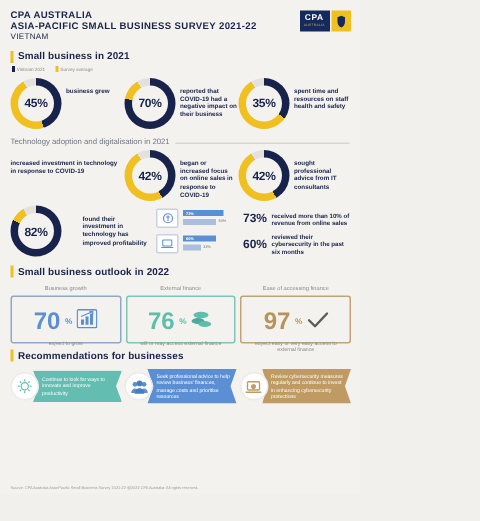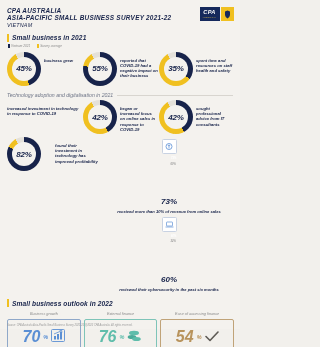--- a/index.html
+++ b/index.html
@@ -2,21 +2,21 @@
 <html><head>
 <meta charset="utf-8">
 <style>
   html,body{margin:0;padding:0;}
   body{
     width:240px;height:347px;overflow:hidden;
     background:#f2f0ec;
     font-family:"Liberation Sans",sans-serif;
     color:#1d2a4d;
   }
-  .page{position:relative;width:240px;height:329px;background:#f4f2ee;font-style:italic;}
+  .page{position:relative;width:240px;height:329px;background:#f4f2ee;}
 
   
   .header{padding:7px 6px 2px 7px;display:flex;justify-content:space-between;align-items:flex-start;}
   .htitles{line-height:1.12;}
   .h1{font-size:6.4px;font-weight:bold;letter-spacing:.25px;color:#17234a;}
   .h2{font-size:6.4px;font-weight:bold;letter-spacing:.25px;color:#17234a;}
   .h3{font-size:5.4px;color:#17234a;letter-spacing:.2px;margin-top:.5px;}
   .logo{display:flex;gap:1.5px;}
   .logo-box{width:20px;height:14px;background:#15295c;display:flex;flex-direction:column;
     align-items:center;justify-content:center;}
@@ -50,21 +50,21 @@
 
   
   .tech-head{display:flex;align-items:center;gap:4px;margin:5px 7px 1px 7px;}
   .tech-t{font-size:5.2px;color:#6e7587;line-height:1.2;white-space:nowrap;}
   .tech-rule{flex:1;height:1px;background:#d8d5cf;}
 
   
   .mixed{display:flex;padding:2px 6px 0 7px;gap:5px;}
   .bigcell{display:flex;gap:14px;width:92px;}
   .bars{flex:1;padding-top:2px;}
-  .barrow{display:flex;align-items:center;gap:3px;margin-bottom:3px;flex-direction:column;}
+  .barrow{display:flex;align-items:center;gap:3px;margin-bottom:3px;}
   .bicon{width:13px;height:11px;background:#fff;border:.6px solid #c8d2e2;border-radius:1.5px;
     display:flex;align-items:center;justify-content:center;flex:0 0 13px;}
   .bstack{flex:0 0 37px;}
   .bar{height:4px;background:#5b8fd4;margin-bottom:1.2px;position:relative;}
   .bar.avg{background:#a9bfdd;}
   .bar .btx{position:absolute;left:2px;top:.2px;font-size:2.6px;color:#fff;font-weight:bold;}
   .bar .bout{position:absolute;top:.2px;font-size:2.6px;color:#9a9a9a;font-weight:bold;}
   .bpct{font-size:8px;font-weight:bold;color:#17234a;flex:0 0 auto;}
   .btext{font-size:4.1px;line-height:1.22;color:#17234a;font-weight:bold;}
 
@@ -150,21 +150,21 @@
         </div>
         <div class="davg">47%</div>
       </div>
       <div class="dlabel">business grew</div>
     </div>
 
     <div class="dcell">
       <div class="donut-wrap">
         <div class="donut" style="background: conic-gradient(rgb(23, 35, 74) 0deg, rgb(23, 35, 74) 280.8deg, rgb(240, 192, 32) 280.8deg, rgb(240, 192, 32) 330deg, rgb(228, 225, 218) 330deg, rgb(228, 225, 218) 360deg);">
           <div class="hole">
-            <span class="dval">55%</span>
+            <span class="dval">70%</span>
           </div>
         </div>
         <div class="davg">53%</div>
       </div>
       <div class="dlabel">reported that COVID-19 had a negative impact on their business</div>
     </div>
 
     <div class="dcell">
       <div class="donut-wrap">
         <div class="donut" style="background: conic-gradient(rgb(23, 35, 74) 0deg, rgb(23, 35, 74) 126deg, rgb(240, 192, 32) 126deg, rgb(240, 192, 32) 330deg, rgb(228, 225, 218) 330deg, rgb(228, 225, 218) 360deg);">
@@ -308,21 +308,21 @@
           </span>
         </div>
         <div class="cdesc">will or may access external finance</div>
       </div>
     </div>
 
     <div class="card">
       <div class="card-cap two">Ease of accessing finance</div>
       <div class="card-box tan">
         <div class="card-row">
-          <span class="cnum tan">54</span>
+          <span class="cnum tan">97</span>
             <span class="cpct" style="color:#b8935c">%</span>
           <span>
             <svg width="14" height="11" viewBox="0 0 14 11">
                 <path d="M1 5.5 L5 9.5 L13 1" stroke="#5e5b55" stroke-width="1.6" fill="none" stroke-linecap="round" stroke-linejoin="round"></path>
               </svg>
           </span>
         </div>
         <div class="cdesc">expect easy or very easy access to external finance</div>
       </div>
     </div>

